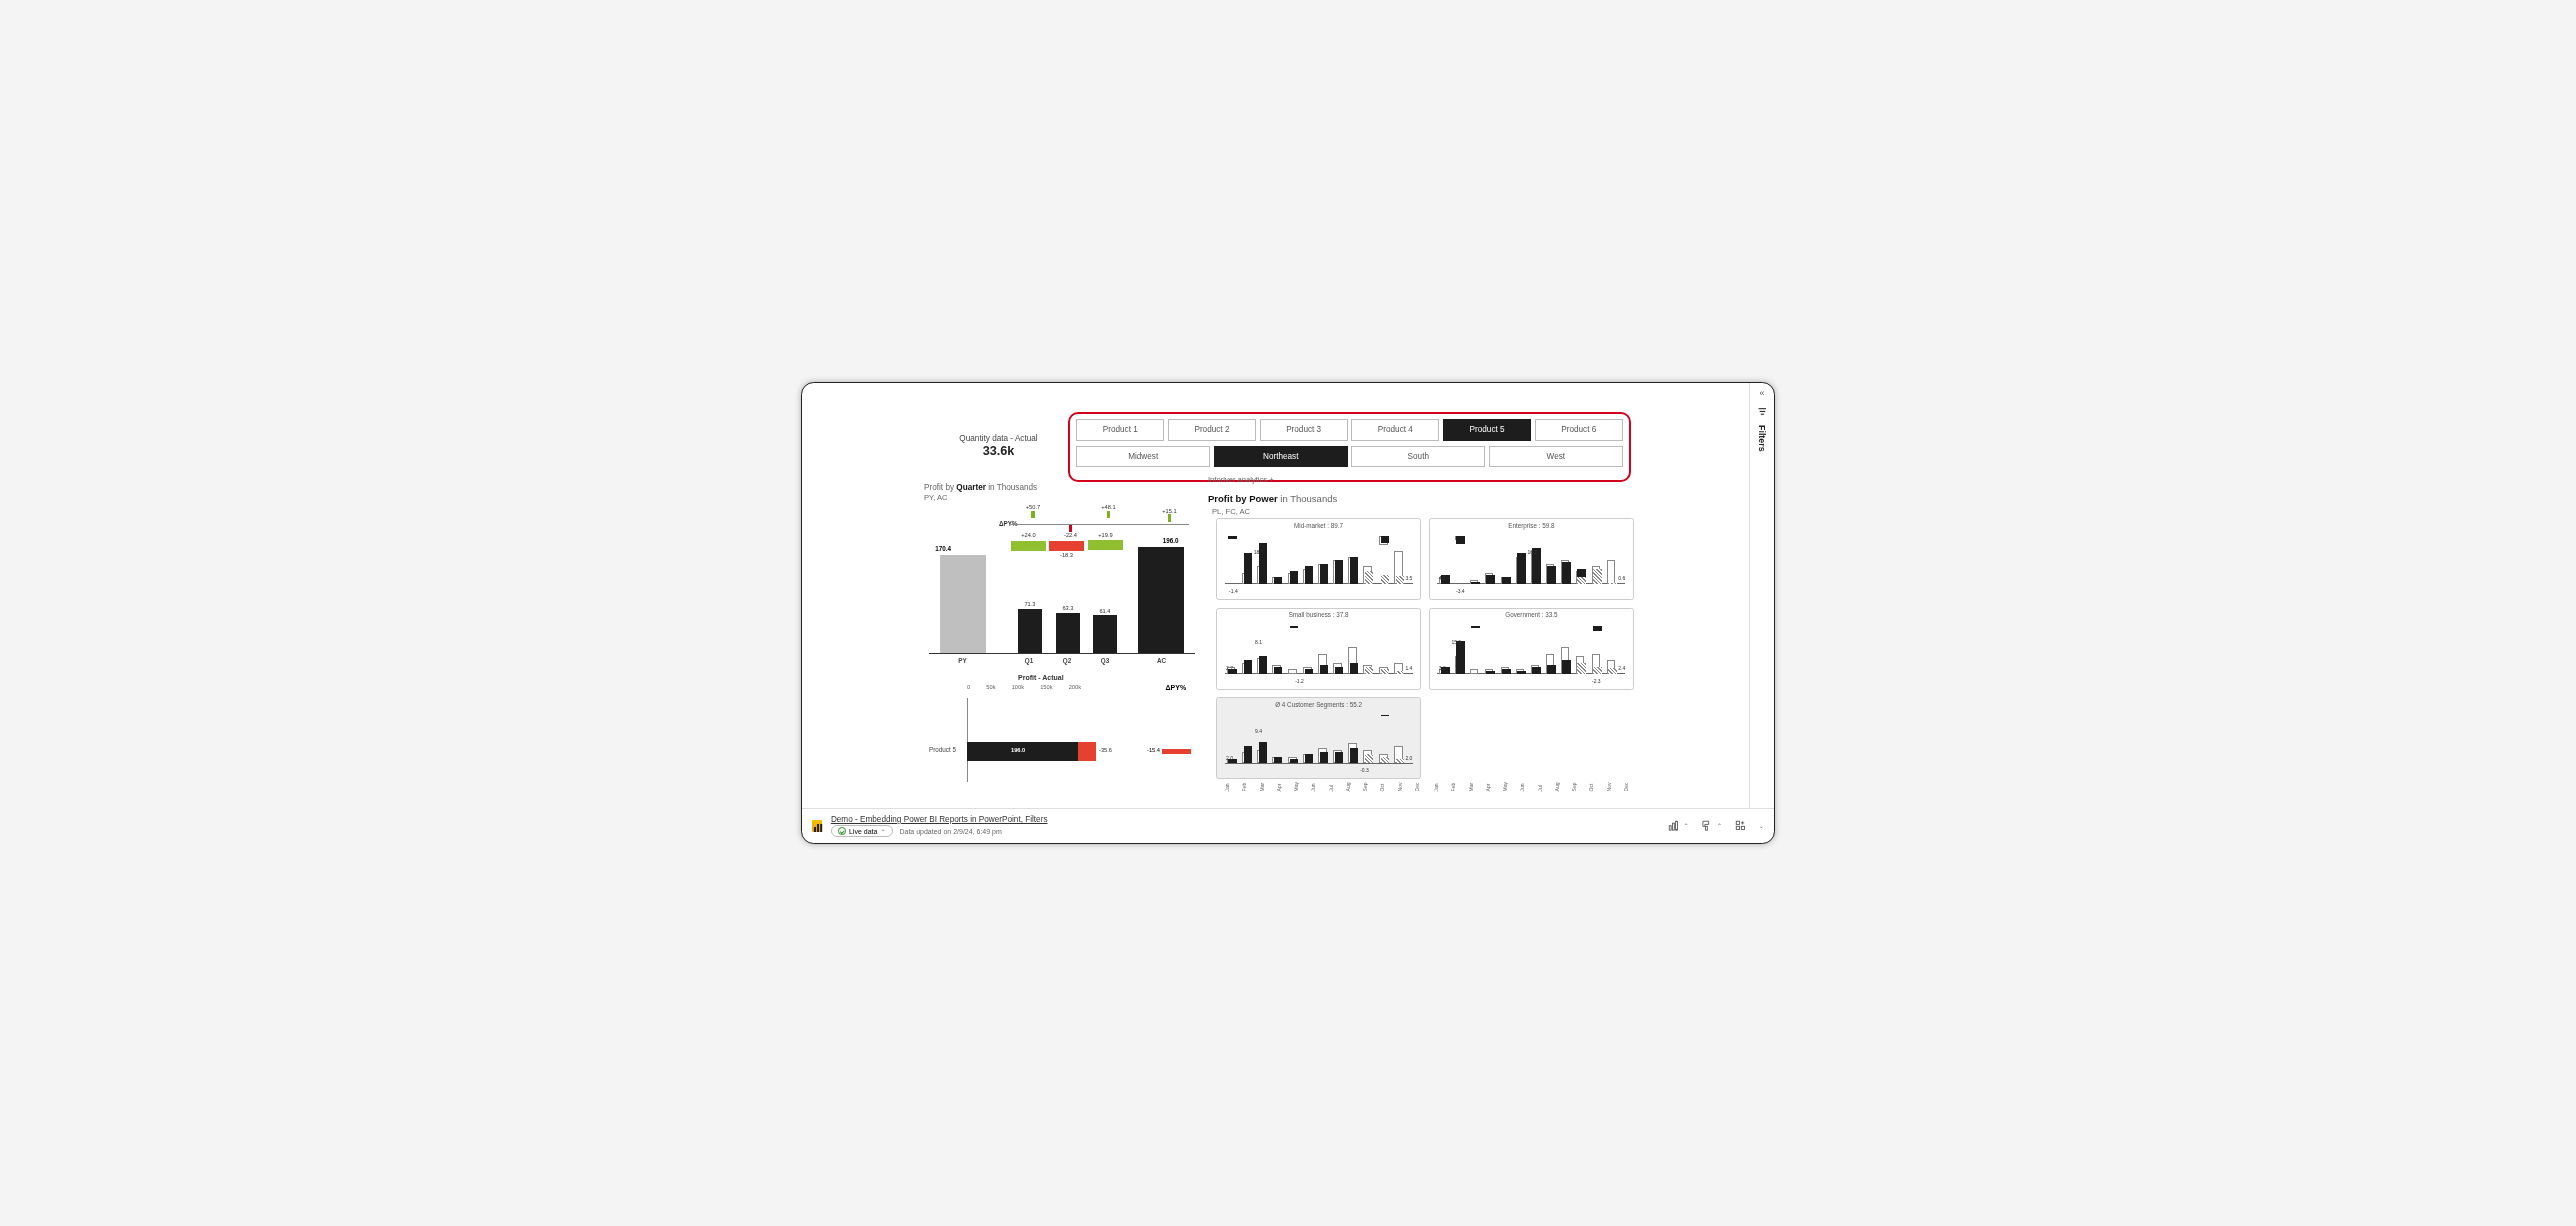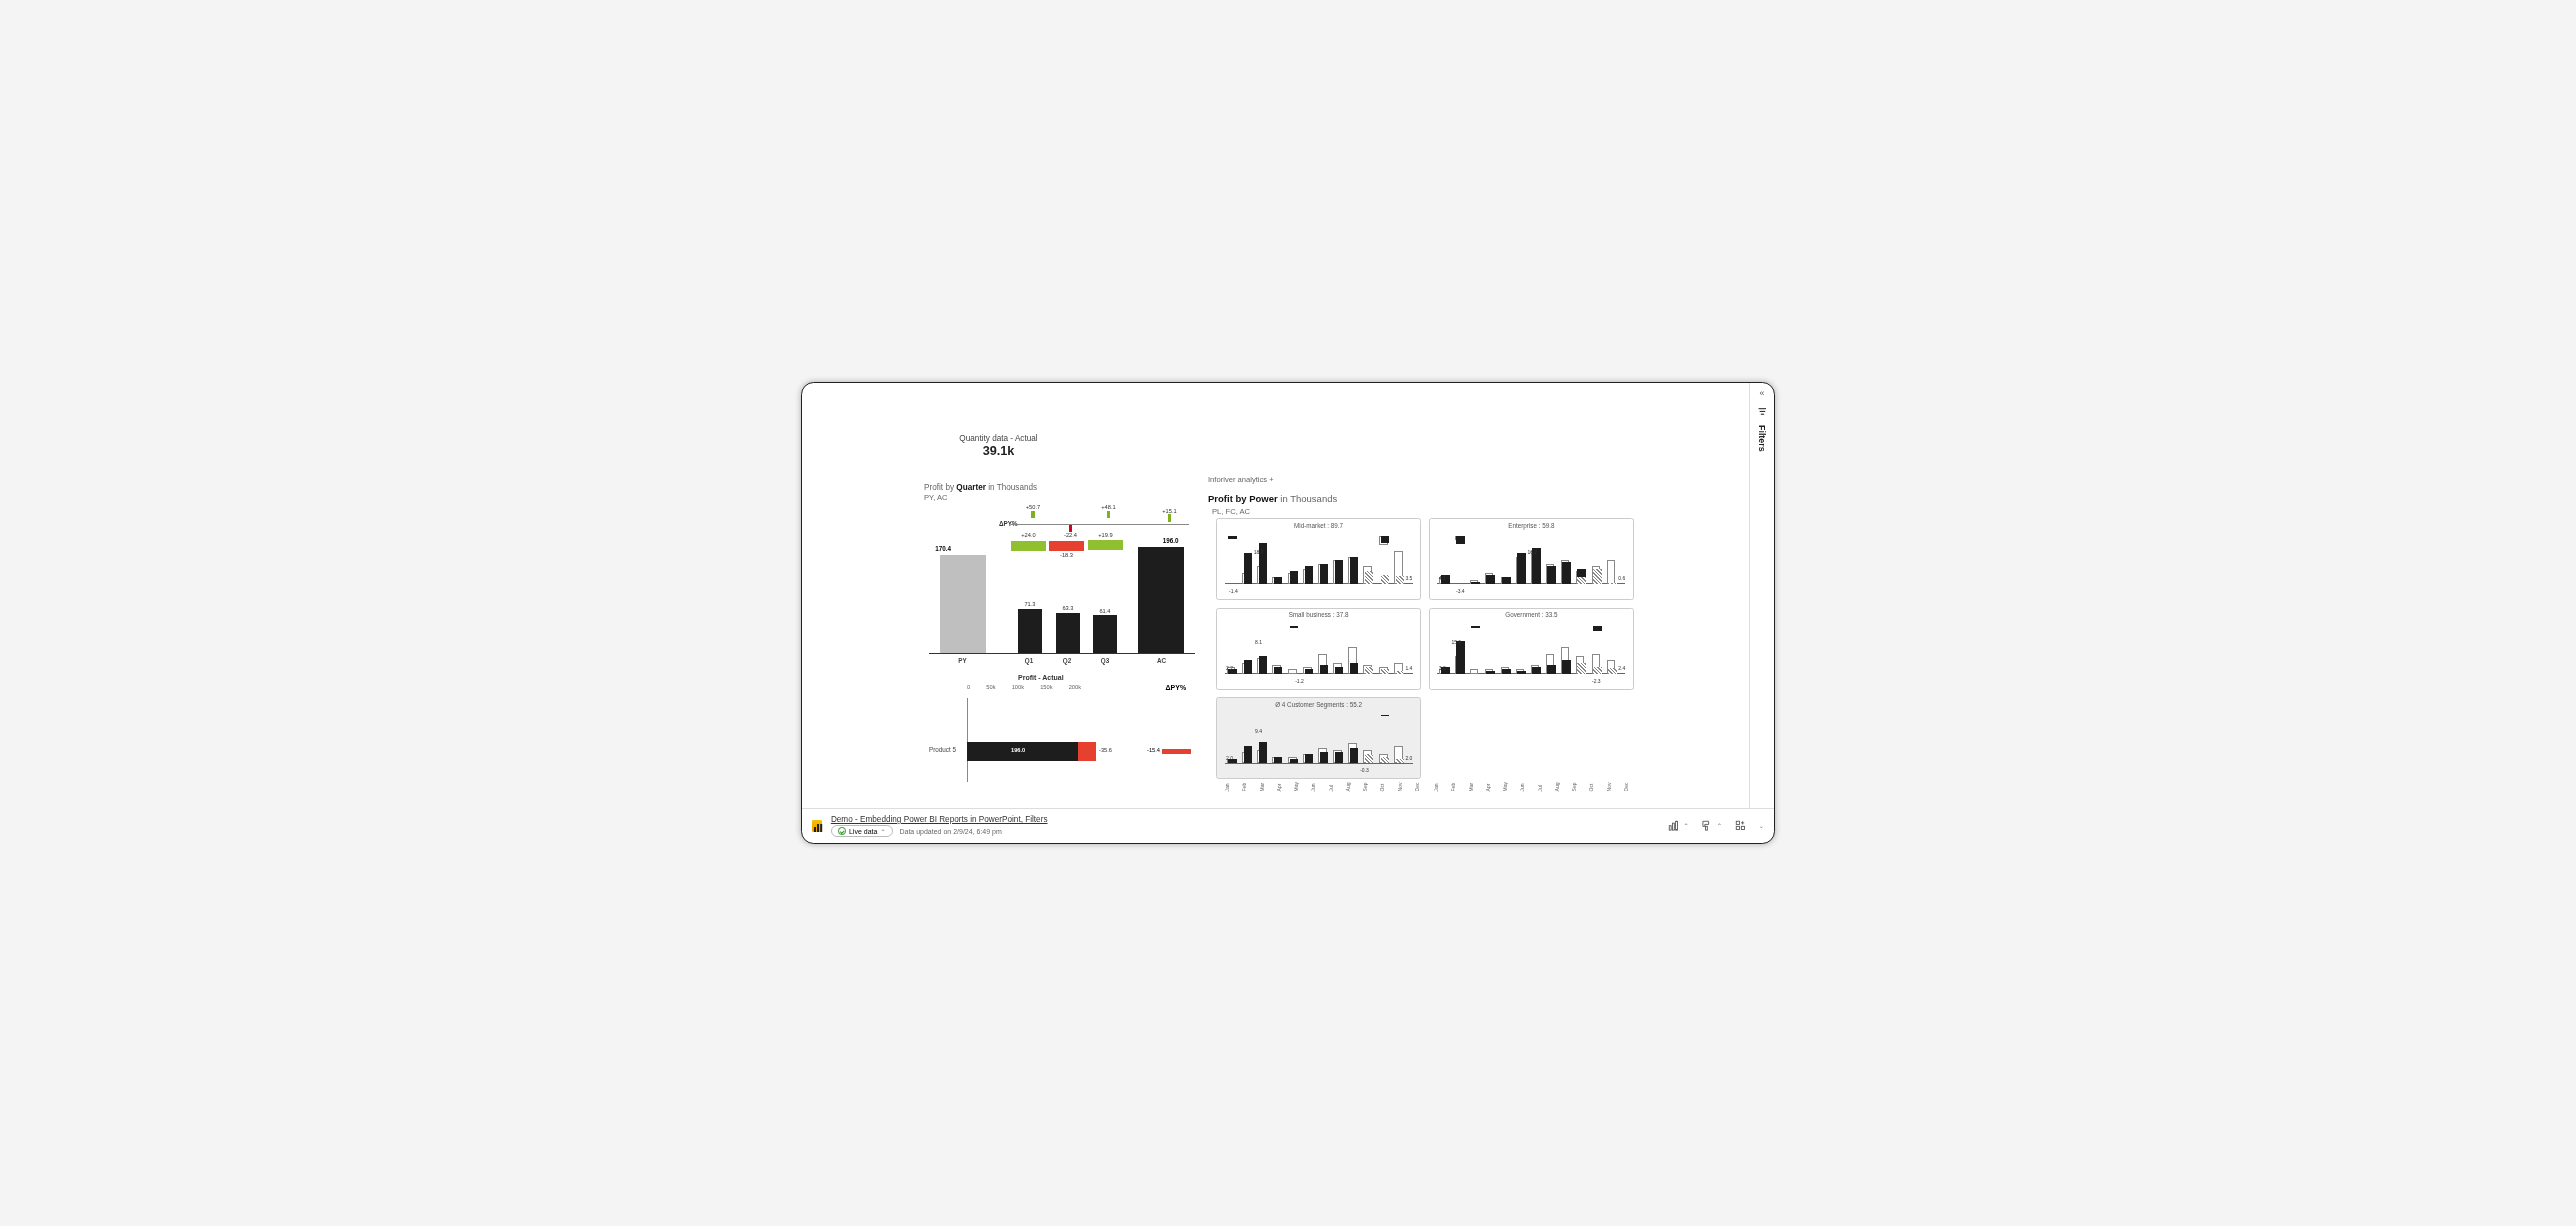--- a/index.html
+++ b/index.html
@@ -132,23 +132,39 @@
   svg { display:block; }
 </style>
 </head>
 <body>
 
 <div class="frame">
 <div class="canvas">
 
   <div class="kpi">
     <div class="kpi-title">Quantity data - Actual</div>
-    <div class="kpi-value">39.1k</div>
-  </div>
-
+    <div class="kpi-value">33.6k</div>
+  </div>
+
+  <div class="slicer-box">
+    <div class="slicer-row products">
+      <div class="slicer-btn">Product 1</div>
+      <div class="slicer-btn">Product 2</div>
+      <div class="slicer-btn">Product 3</div>
+      <div class="slicer-btn">Product 4</div>
+      <div class="slicer-btn active">Product 5</div>
+      <div class="slicer-btn">Product 6</div>
+    </div>
+    <div class="slicer-row regions">
+      <div class="slicer-btn">Midwest</div>
+      <div class="slicer-btn active">Northeast</div>
+      <div class="slicer-btn">South</div>
+      <div class="slicer-btn">West</div>
+    </div>
+  </div>
 
   <div class="chart-title waterfall-title">
     <span>Profit by </span><b>Quarter</b><span>  in Thousands</span>
     <div class="chart-sub">PY,  AC</div>
   </div>
 
   <div class="quarter-chart">
     <div class="delta-label">ΔPY%</div>
     <div class="delta-axis"></div>
     <div class="delta-row">

